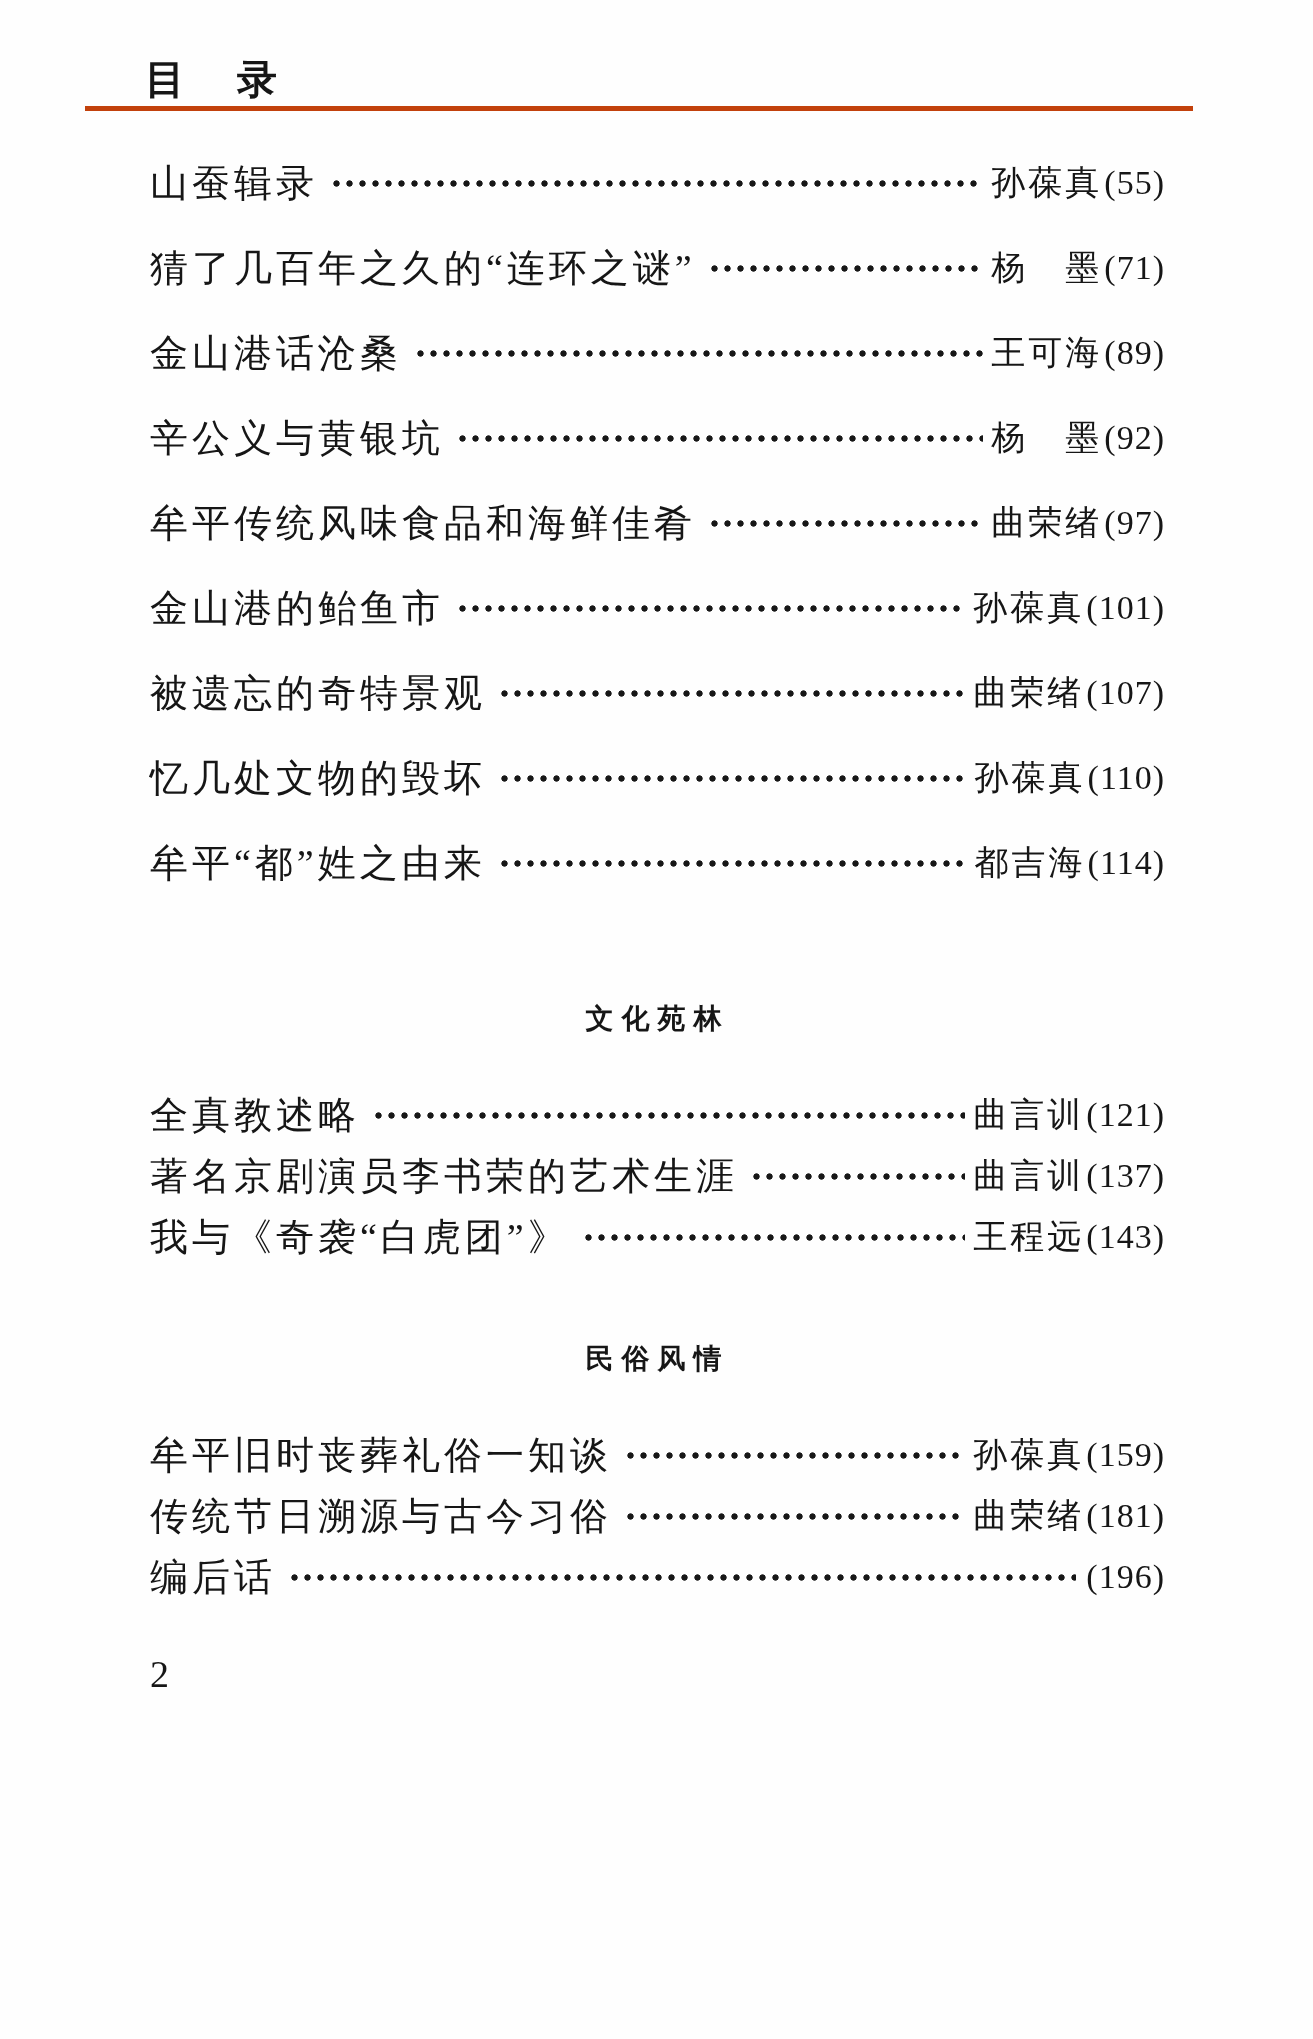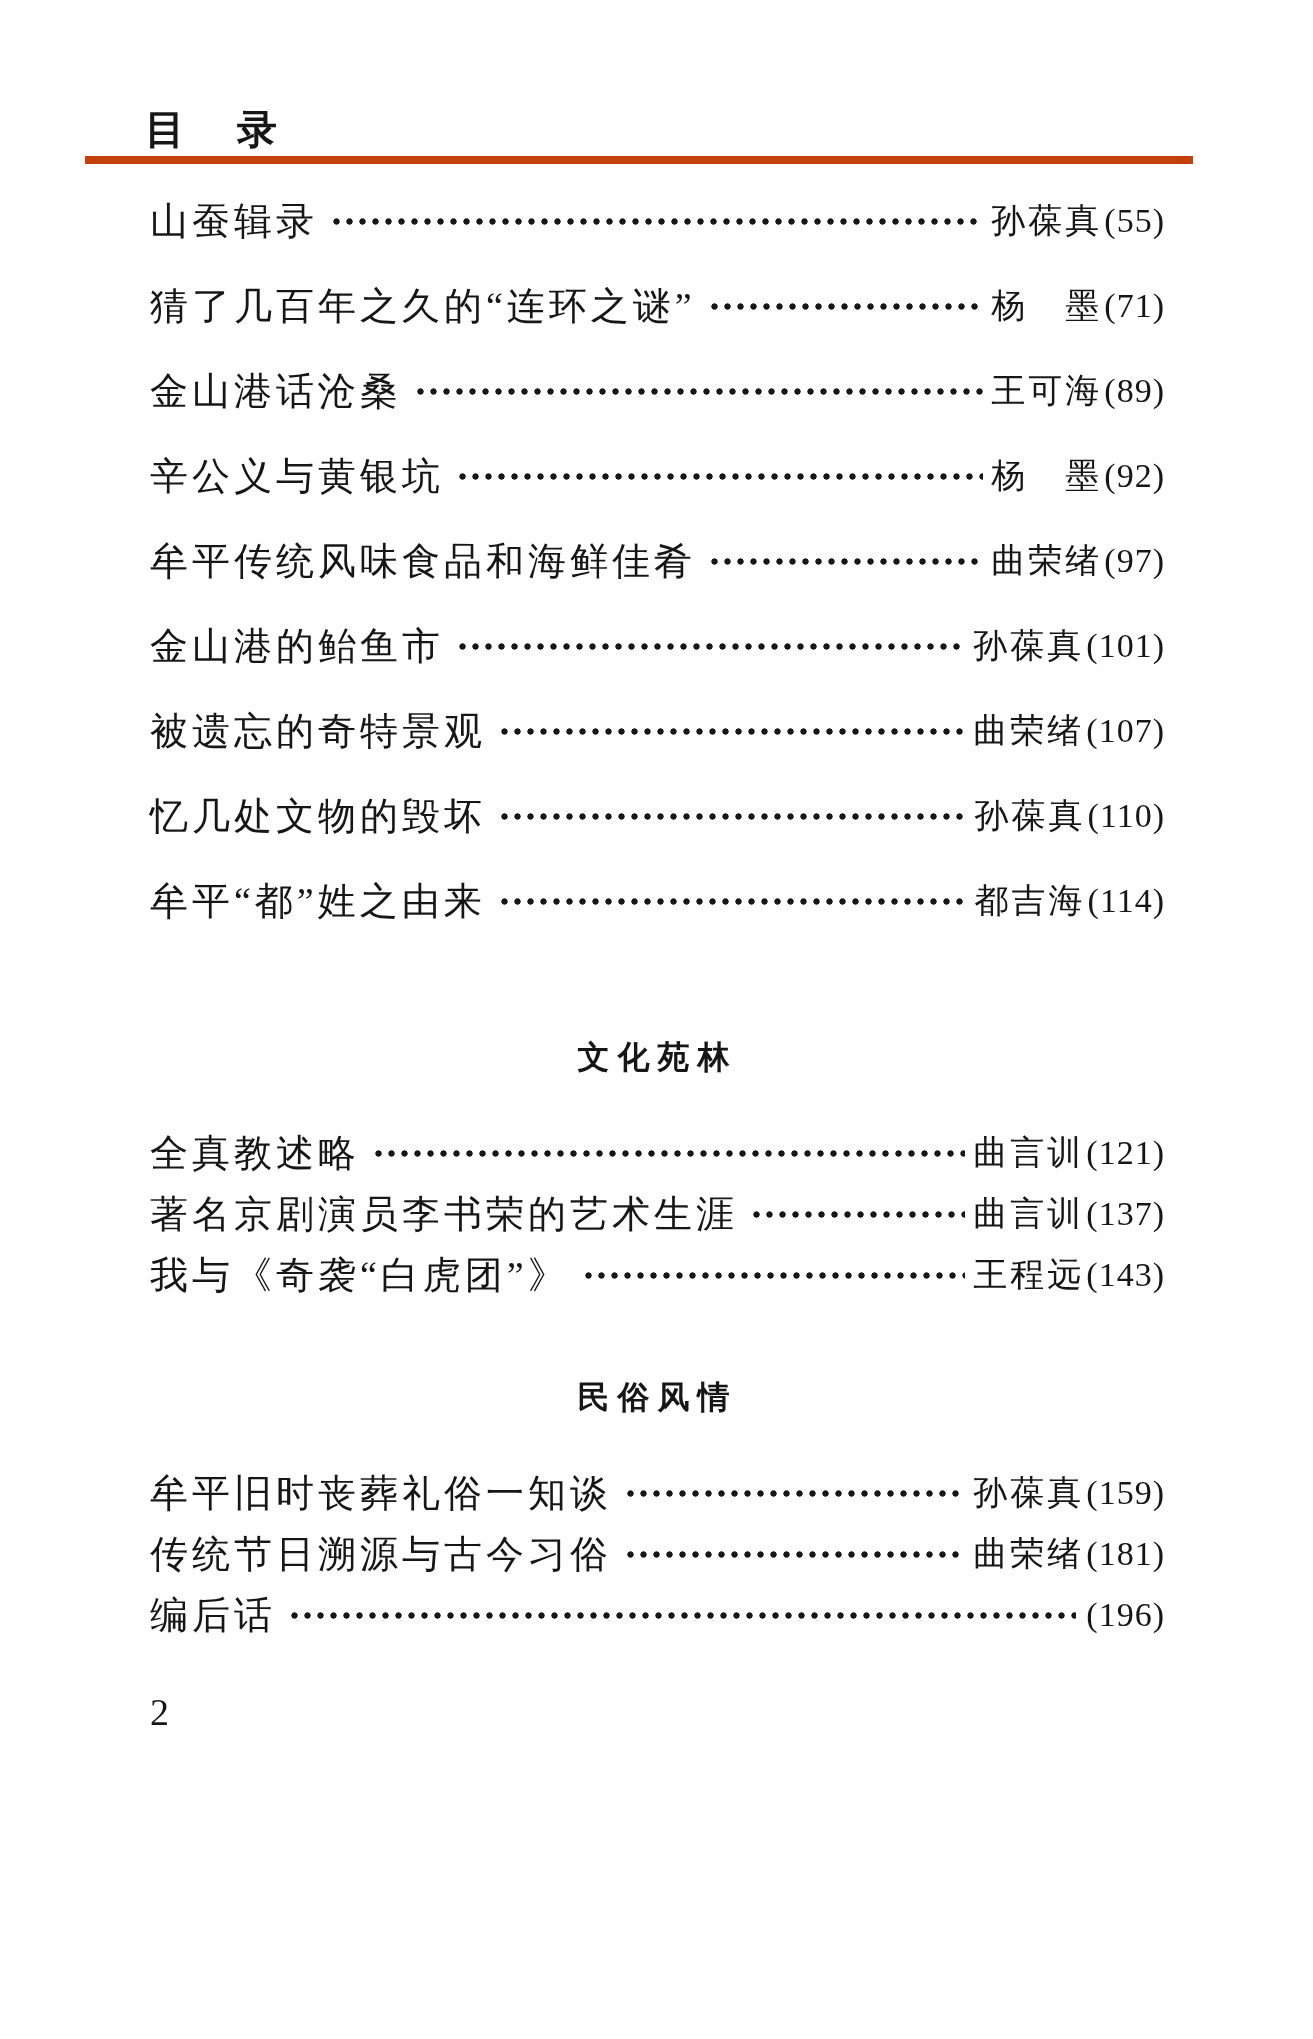--- a/index.html
+++ b/index.html
@@ -8,38 +8,38 @@
     position: relative;
     width: 1313px;
     height: 2039px;
     background: #fefefe;
     color: #161616;
     font-family: "Liberation Serif", "DejaVu Serif", serif;
     overflow: hidden;
   }
   .page-header {
     margin: 0 120px 0 85px;
-    padding-top: 104px;
-    border-bottom: 8px solid #c2410c;
+    padding-top: 54px;
+    border-bottom: 5px solid #c2410c;
   }
   .page-title {
     margin-left: 60px;
     font-size: 40px;
     font-weight: bold;
     letter-spacing: 6px;
     line-height: 52px;
   }
   .toc {
     margin: 0 148px 0 150px;
-    padding-top: 33px;
+    padding-top: 48px;
   }
   .toc-section { display: block; }
   .section-heading {
     text-align: center;
-    font-size: 32px;
+    font-size: 28px;
     font-weight: bold;
     letter-spacing: 8px;
     line-height: 48px;
     margin-bottom: 48px;
   }
   .toc-row {
     display: flex;
     align-items: center;
     height: 48px;
     font-size: 38px;

